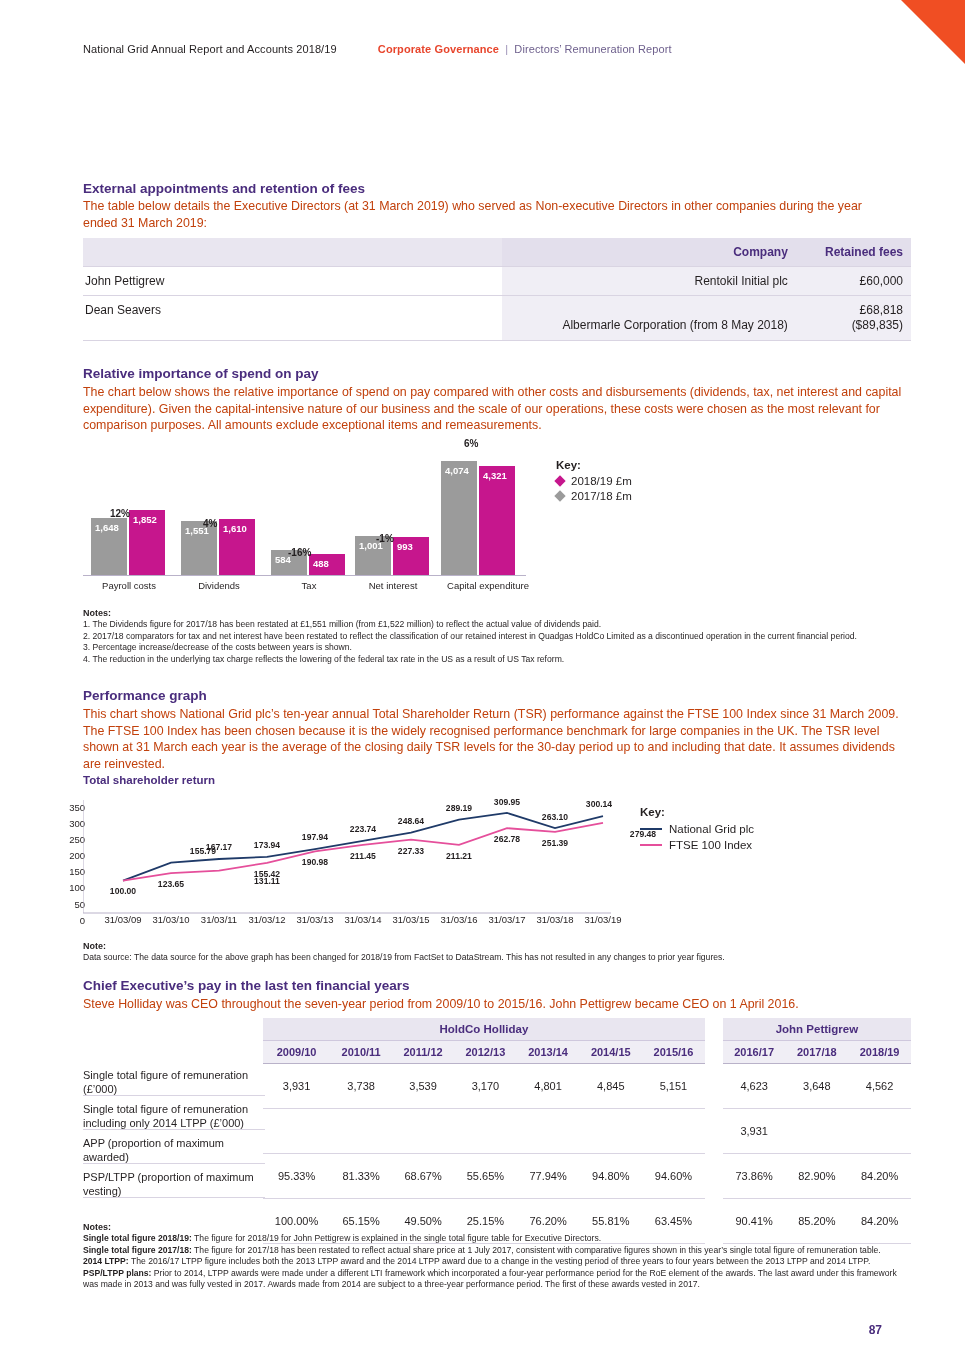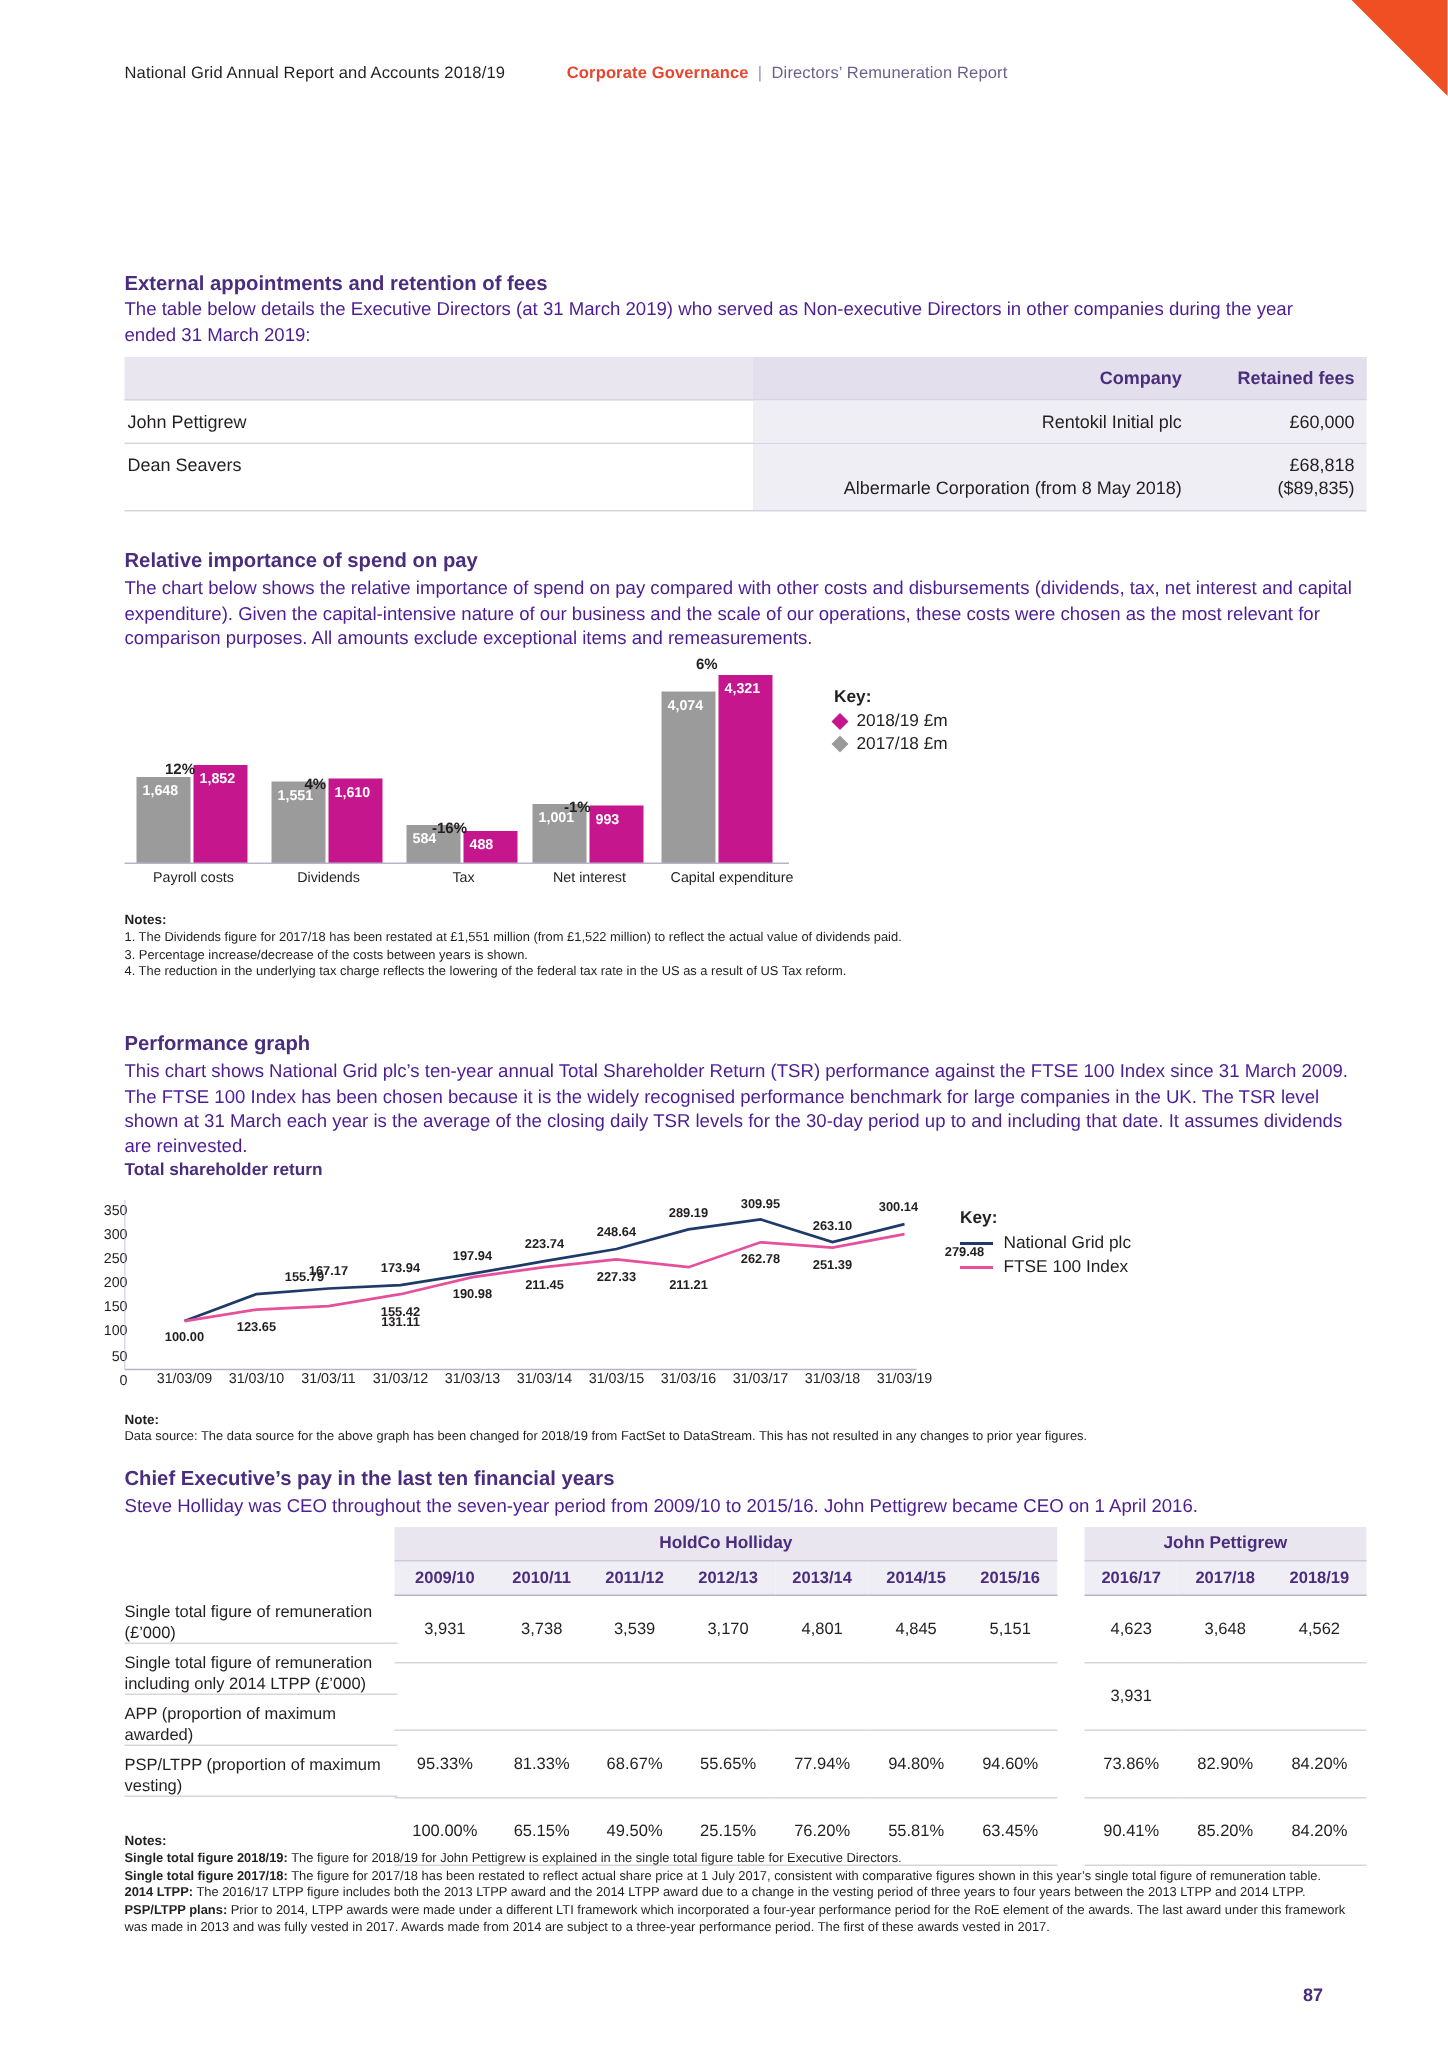--- a/index.html
+++ b/index.html
@@ -19,21 +19,21 @@
   .header .doc-title{color:#231f20;}
   .header .cg{color:#e8452c;font-weight:bold;margin-left:38px;}
   .header .sep{color:#9b8fb5;margin:0 3px;}
   .header .sub{color:#6d5f8c;}
 
   
   h2.sec{
     position:absolute;left:83px;font-size:13.5px;font-weight:bold;color:#4a2d7d;margin:0;
   }
   p.body{
-    position:absolute;left:83px;font-size:12.4px;line-height:16.5px;color:#4c1d95;margin:0;
+    position:absolute;left:83px;font-size:12.4px;line-height:16.5px;color:#c2410c;margin:0;
   }
 
   
   .extbl{position:absolute;left:83px;top:238px;width:828px;font-size:12px;}
   .extbl .row{display:flex;border-bottom:1px solid #d9d4e2;}
   .extbl .hdr{background:#e9e6f0;font-weight:bold;color:#4a2d7d;}
   .extbl .c1{width:424px;padding:7px 4px 7px 2px;}
   .extbl .c2{width:290px;padding:7px 8px 7px 4px;text-align:right;background:#f0eef5;}
   .extbl .c3{width:106px;padding:7px 8px 7px 4px;text-align:right;background:#f0eef5;}
   .extbl .hdr .c2,.extbl .hdr .c3{background:#e3dfec;}
@@ -147,21 +147,21 @@
     <div class="pct" style="left:205px;top:109px;">-16%</div>
 
     <div class="bar-group" style="left:272px;">
       <div class="bar grey" style="left:0;height:40px;">1,001</div>
       <div class="bar pink" style="left:38px;height:39px;">993</div>
     </div>
     <div class="pct" style="left:293px;top:95px;">-1%</div>
 
     <div class="bar-group" style="left:358px;">
       <div class="bar grey" style="left:0;height:115px;">4,074</div>
-      <div class="bar pink" style="left:38px;height:126px;">4,321</div>
+      <div class="bar pink" style="left:38px;height:110px;">4,321</div>
     </div>
     <div class="pct" style="left:381px;top:0px;">6%</div>
   </div>
   <div class="axis-line"></div>
   <div class="barlabels">
     <span style="left:0px;width:92px;">Payroll costs</span>
     <span style="left:90px;width:92px;">Dividends</span>
     <span style="left:180px;width:92px;">Tax</span>
     <span style="left:264px;width:92px;">Net interest</span>
     <span style="left:350px;width:110px;">Capital expenditure</span>
@@ -175,20 +175,21 @@
     </div>
     <div class="ki">
       <span class="diamond d-grey"></span>
       <span>2017/18 £m</span>
     </div>
   </div>
 
   <div class="notes" style="top:608px;width:828px;">
     <div class="nt-title">Notes:</div>
     <div>1.  The Dividends figure for 2017/18 has been restated at £1,551 million (from £1,522 million) to reflect the actual value of dividends paid.</div>
+    <div>2.  2017/18 comparators for tax and net interest have been restated to reflect the classification of our retained interest in Quadgas HoldCo Limited as a discontinued operation in the current financial period.</div>
     <div>3.  Percentage increase/decrease of the costs between years is shown.</div>
     <div>4.  The reduction in the underlying tax charge reflects the lowering of the federal tax rate in the US as a result of US Tax reform.</div>
   </div>
 
   <h2 class="sec" style="top:688px;">Performance graph</h2>
   <p class="body" style="top:706px;width:816px;">This chart shows National Grid plc’s ten-year annual Total Shareholder Return (TSR) performance against the FTSE 100 Index since 31 March 2009. The FTSE 100 Index has been chosen because it is the widely recognised performance benchmark for large companies in the UK. The TSR level shown at 31 March each year is the average of the closing daily TSR levels for the 30-day period up to and including that date. It assumes dividends are reinvested.</p>
   <div style="position:absolute;left:83px;top:774px;font-size:11.5px;font-weight:bold;color:#4a2d7d;">Total shareholder return</div>
 
   <div style="position:absolute;left:55px;top:800px;width:30px;font-size:9.5px;text-align:right;color:#231f20;line-height:16.1px;">
     <div>350</div>

